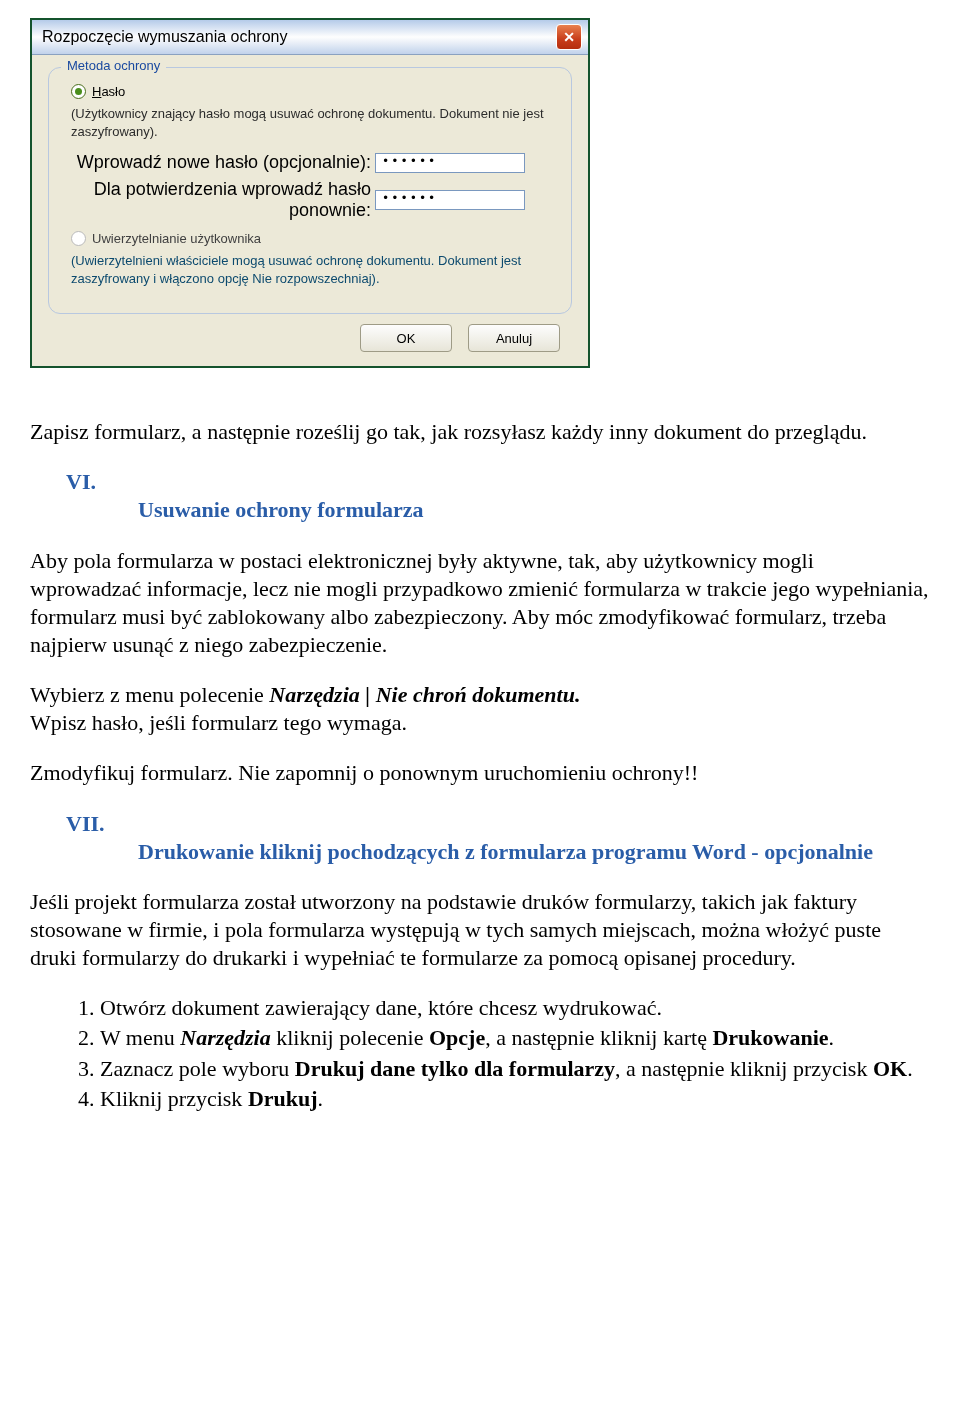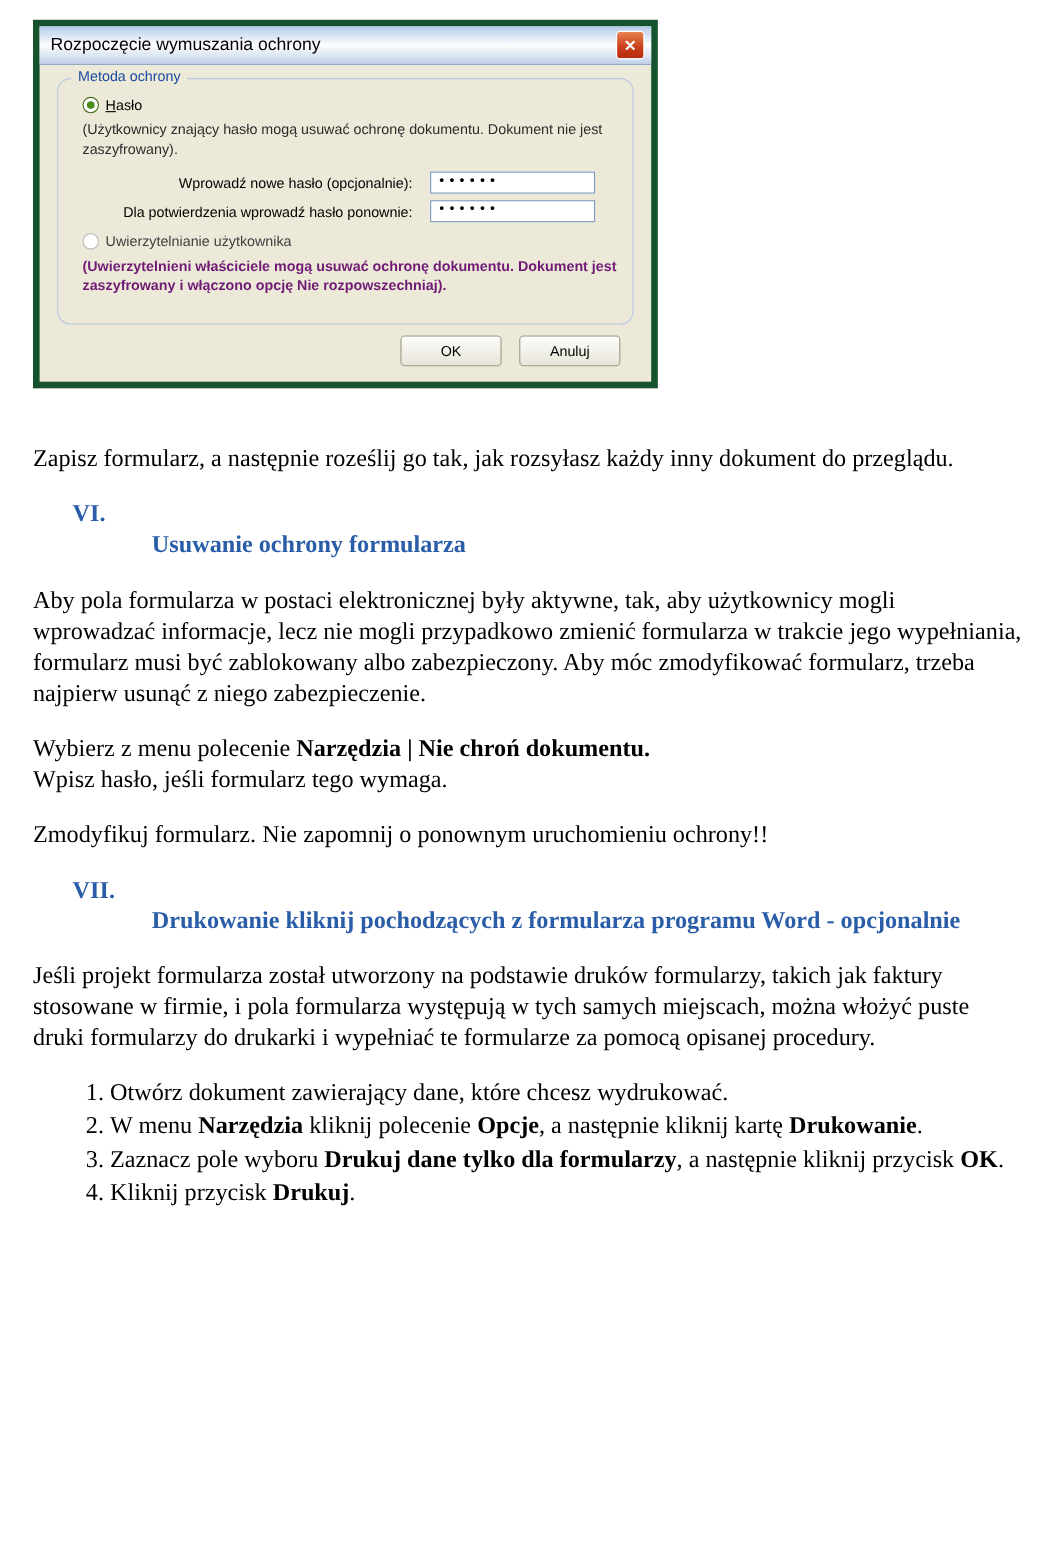--- a/index.html
+++ b/index.html
@@ -7,21 +7,21 @@
   padding: 0;
   font-family: Arial, sans-serif;
   width: 960px;
   background: #fff;
 }
 .page {
   padding: 14px 30px 40px 30px;
 }
 .dialog {
   width: 556px;
-  border: 6px solid #14532d;
+  border: 2px solid #14532d;
   background: #ece9d8;
   font-family: Tahoma, Arial, sans-serif;
   font-size: 13px;
   margin-bottom: 50px;
   margin-top: 4px;
 }
 .titlebar {
   background: linear-gradient(180deg, #b5cbe9 0%, #fefefe 50%, #c1d2eb 100%);
   height: 34px;
   display: flex;
@@ -93,31 +93,31 @@
 .radio-label {
   color: #000;
 }
 .radio-label .u { text-decoration: underline; }
 .radio-label.disabled { color: #404040; }
 .desc {
   margin: 2px 0 12px 8px;
   color: #2c2c2c;
   line-height: 1.35;
 }
-.desc.disabled { color: #701a75; font-weight: bold; }
+.desc.disabled { color: #0c4a6e; }
 .field-row {
   display: flex;
   align-items: center;
   margin: 6px 0 6px 8px;
 }
 .field-row label {
   flex: 0 0 auto;
   text-align: right;
-  margin-right: 16px;
-  font-size: 13px;
+  margin-right: 4px;
+  font-size: 18px;
 }
 .pwfield {
   width: 150px;
   height: 20px;
   border: 1px solid #7a98bf;
   background: #fff;
   padding: 0 6px;
   font-family: monospace;
   letter-spacing: 2px;
   font-size: 12px;
@@ -158,21 +158,21 @@
   color: #2a5da8;
   font-weight: bold;
   min-width: 72px;
   padding-left: 36px;
 }
 .h2line .txt {
   color: #2a5da8;
   font-weight: bold;
   margin-top: 28px;
 }
-.italic { }
+.italic { font-style: italic; }
 .bold { font-weight: bold; }
 ol.steps {
   margin: 0 0 22px 0;
   padding-left: 70px;
 }
 ol.steps li {
   margin-bottom: 2px;
 }
 </style>
 </head>

